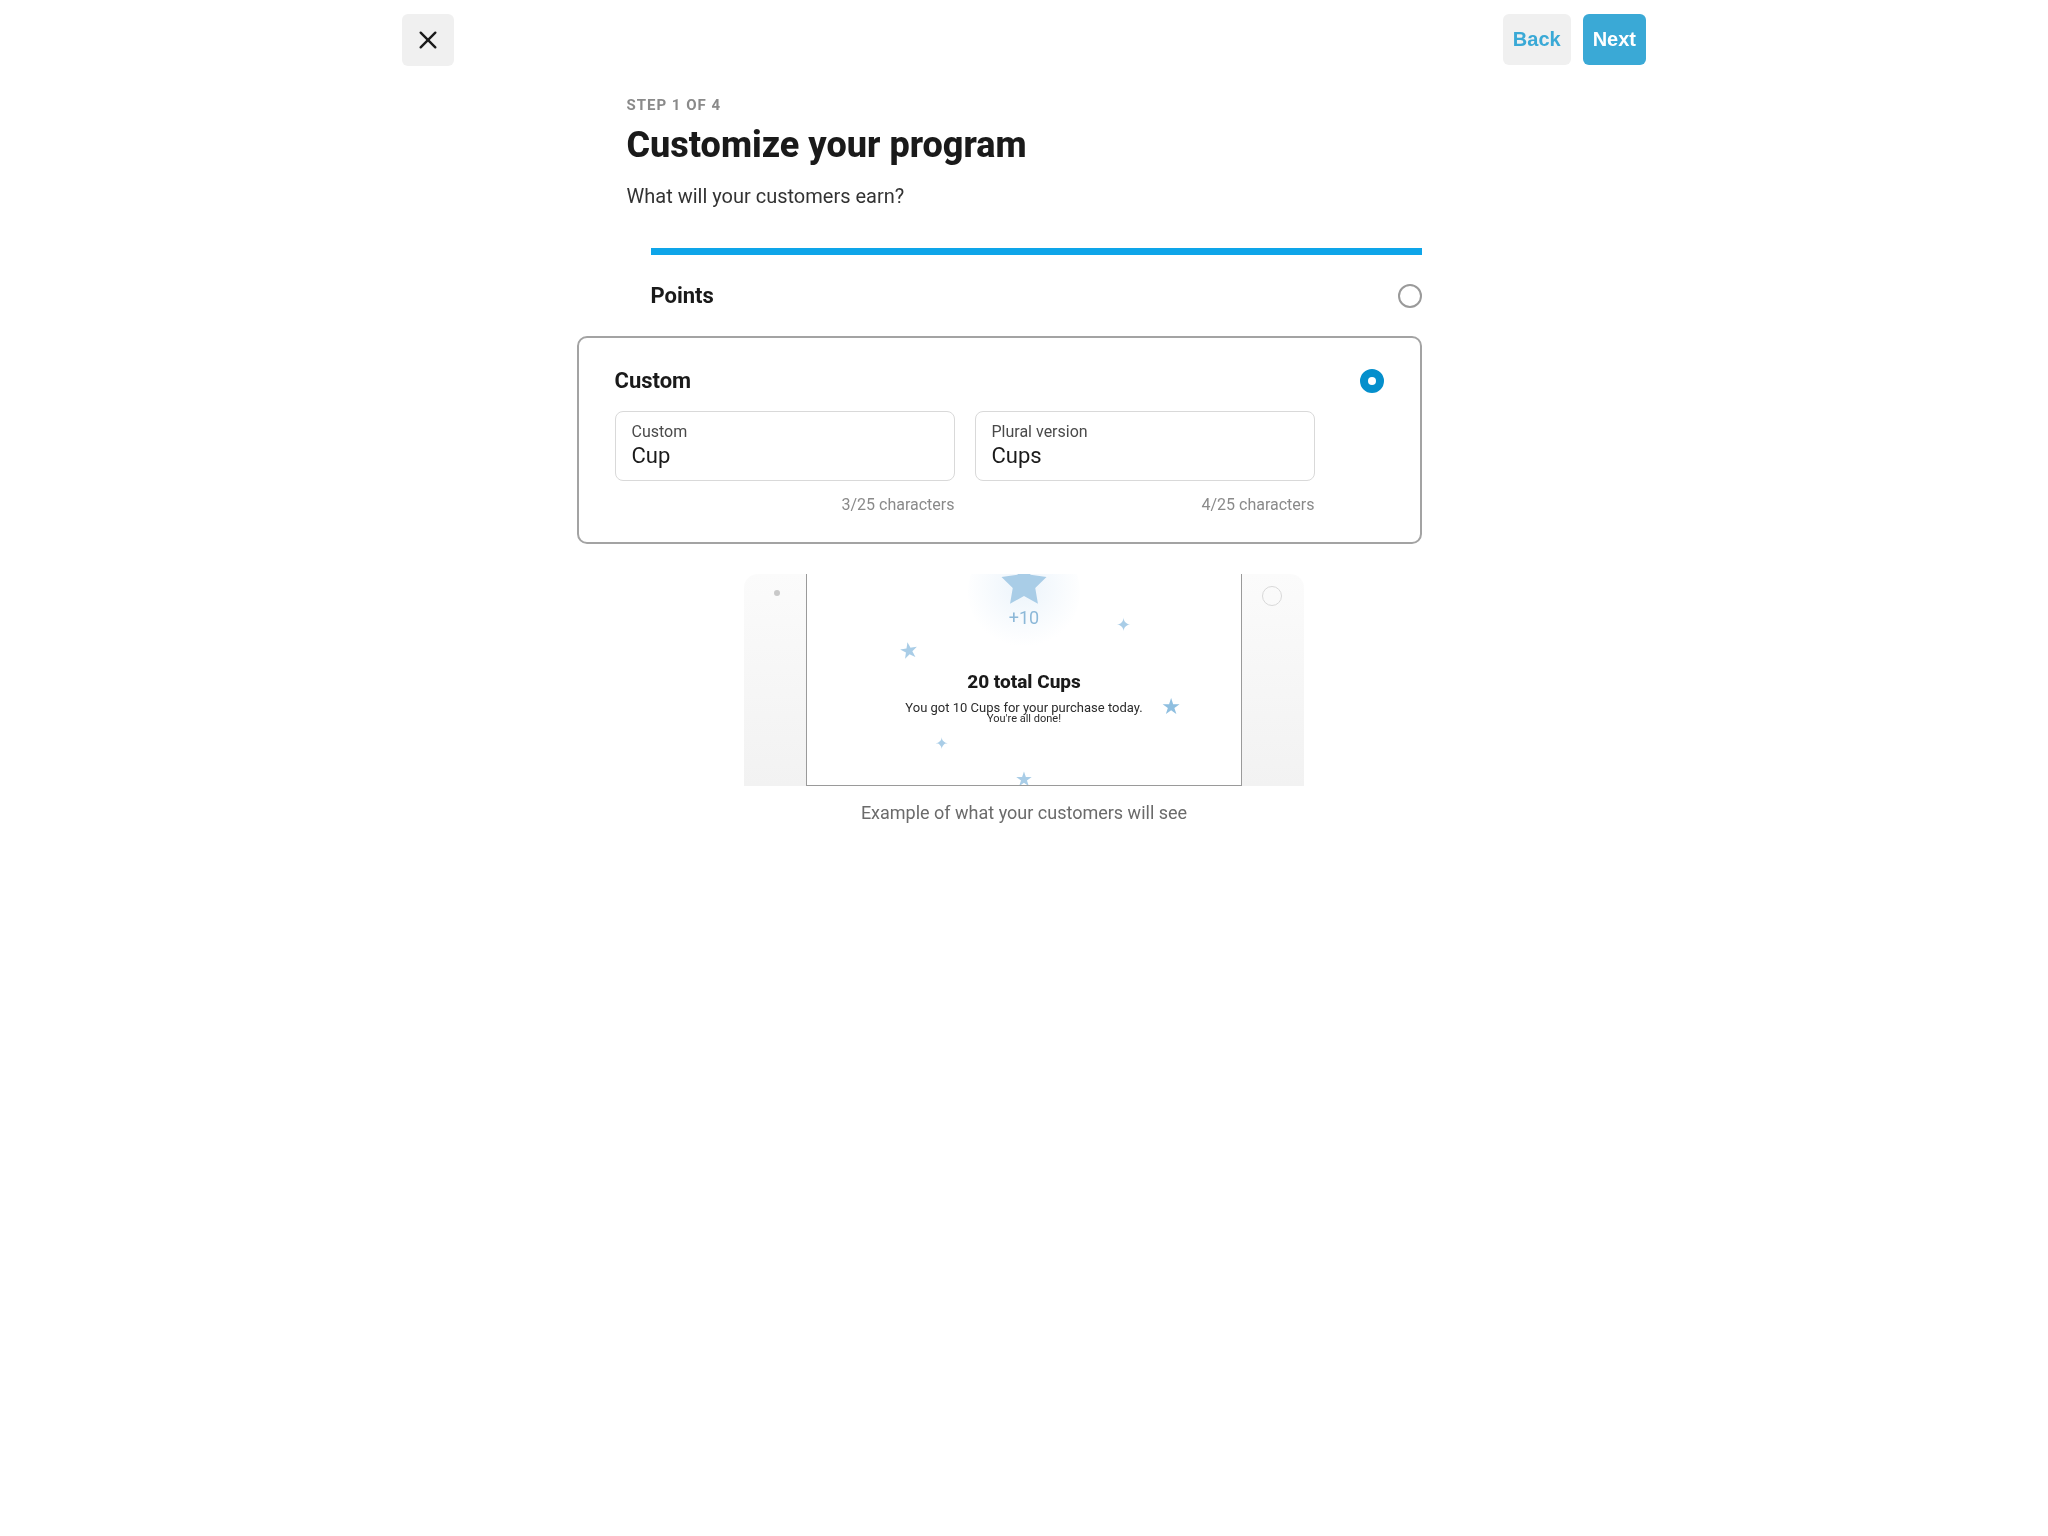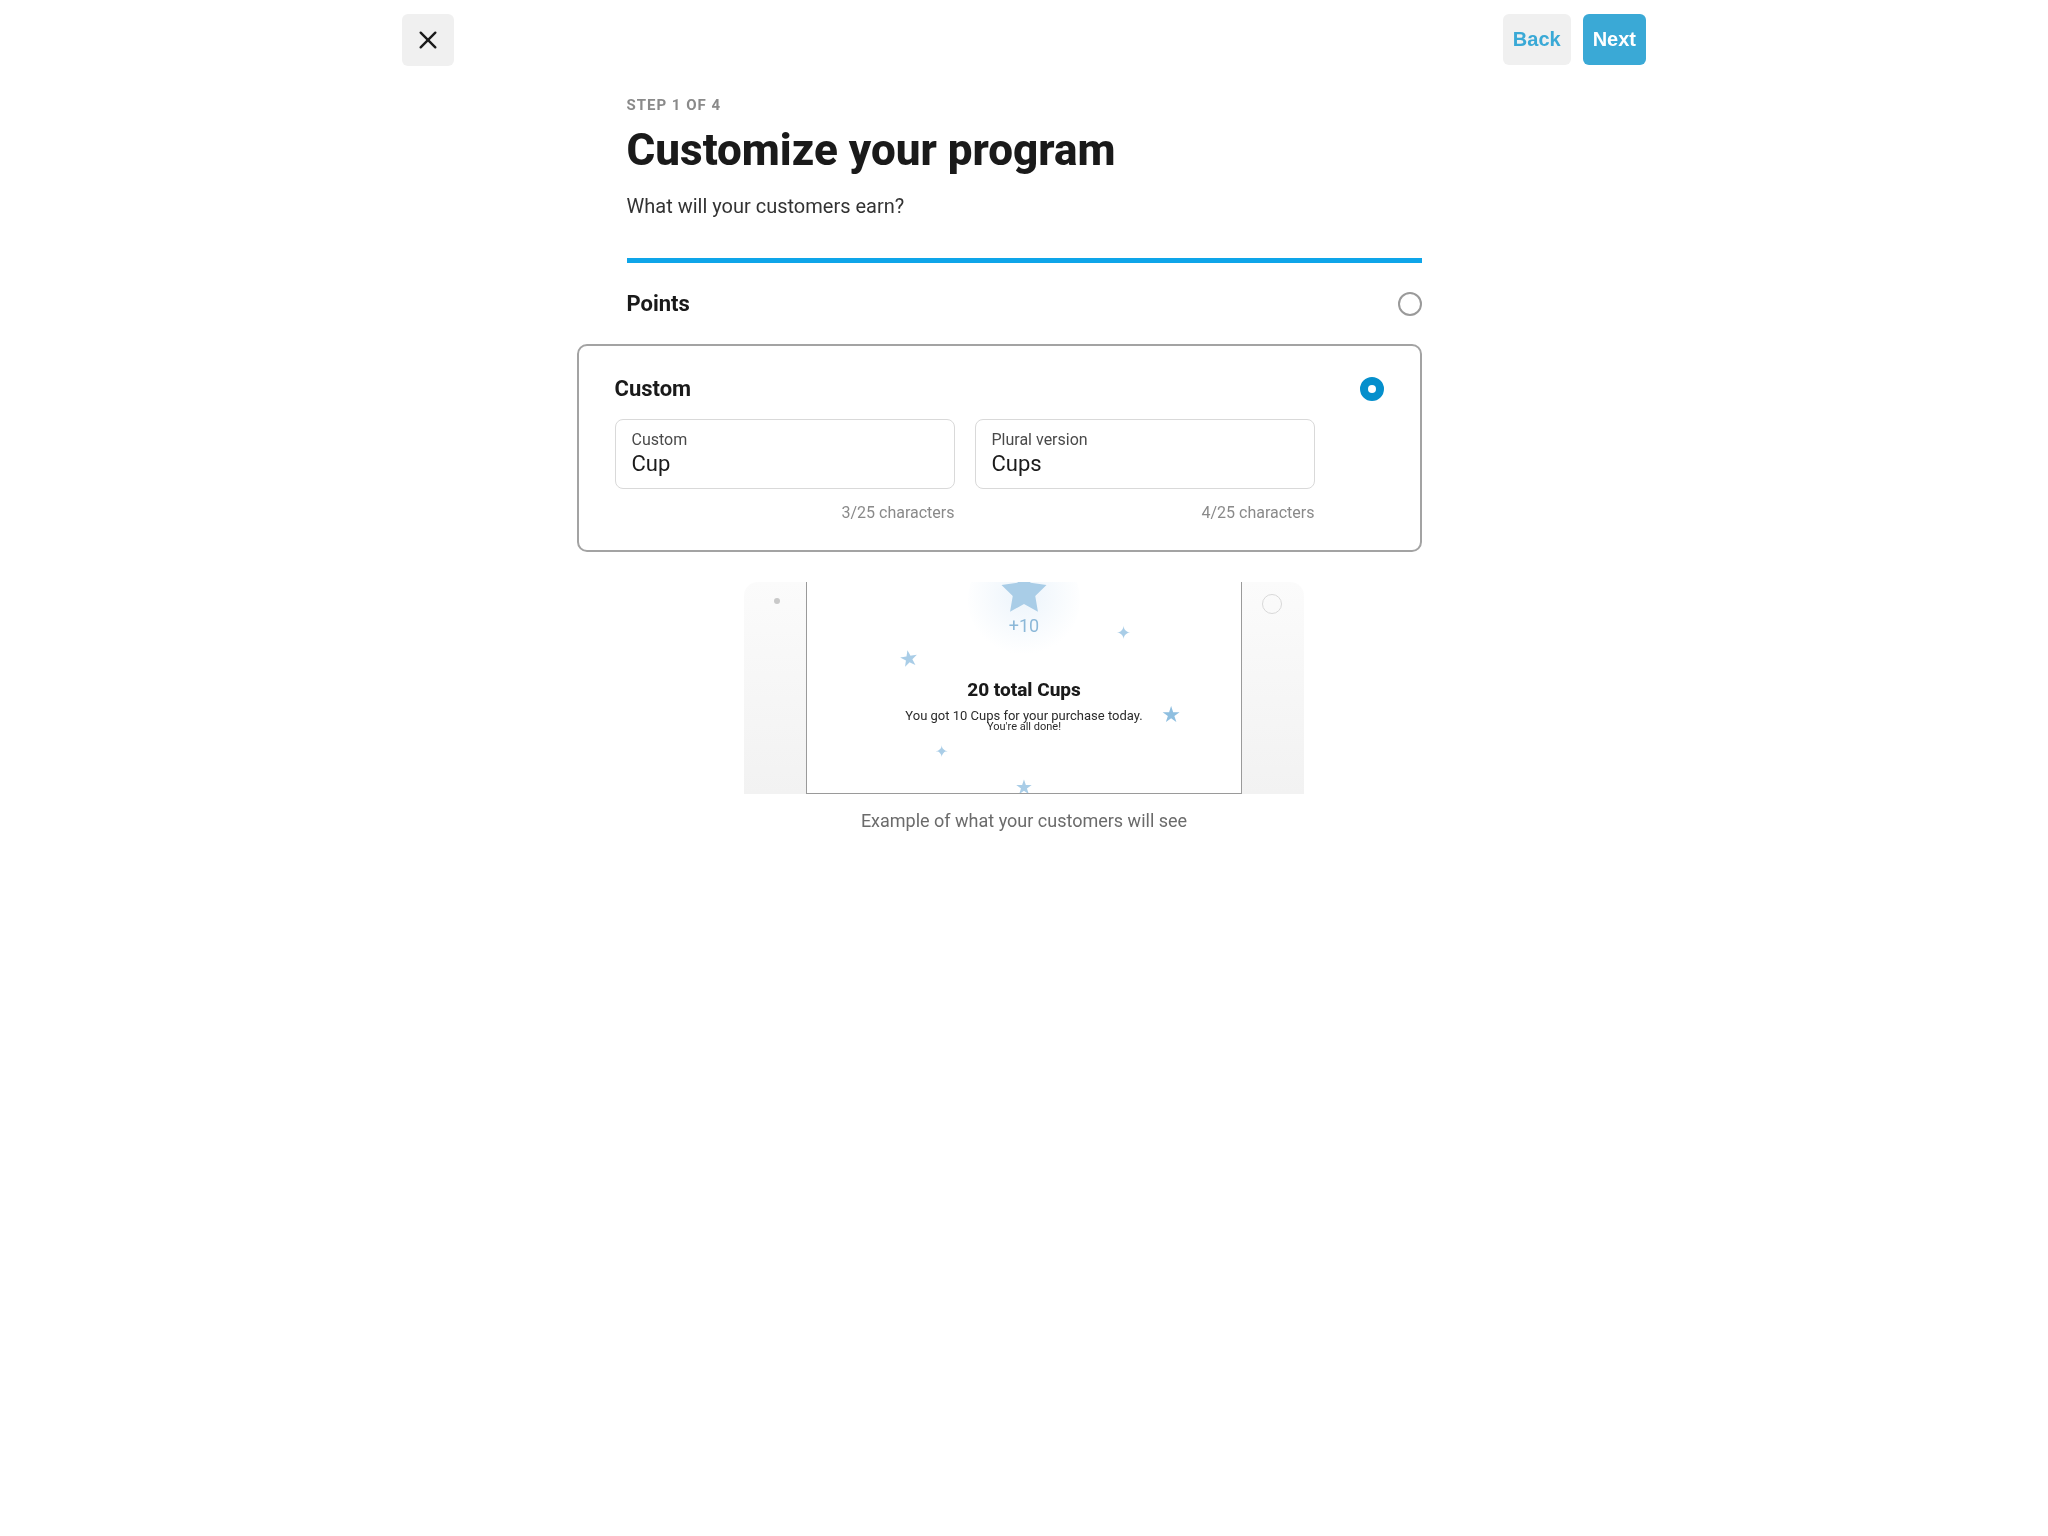--- a/index.html
+++ b/index.html
@@ -53,38 +53,39 @@
     margin: 30px auto 0 auto;
   }
   .step-label {
     font-size: 15px;
     font-weight: 700;
     letter-spacing: 1px;
     color: #8a8a8a;
     margin-bottom: 10px;
   }
   .title {
-    font-size: 44px;
+    font-size: 36px;
     font-weight: 800;
     color: #1a1a1a;
     margin-bottom: 18px;
   }
   .subtitle {
     font-size: 20px;
     color: #333;
     margin-bottom: 40px;
   }
 
   .option-row {
     display: flex;
     justify-content: space-between;
     align-items: center;
     padding: 28px 0;
-    border-top: 5px solid #0ea5e9;
+    border-top: 7px solid #0ea5e9;
     cursor: pointer;
+    margin-left: 24px;
   }
   .option-row:first-of-type { border-top: 1px solid #ececec; }
   .option-label {
     font-size: 22px;
     font-weight: 700;
     color: #1a1a1a;
   }
   .radio-outer {
     width: 24px;
     height: 24px;

